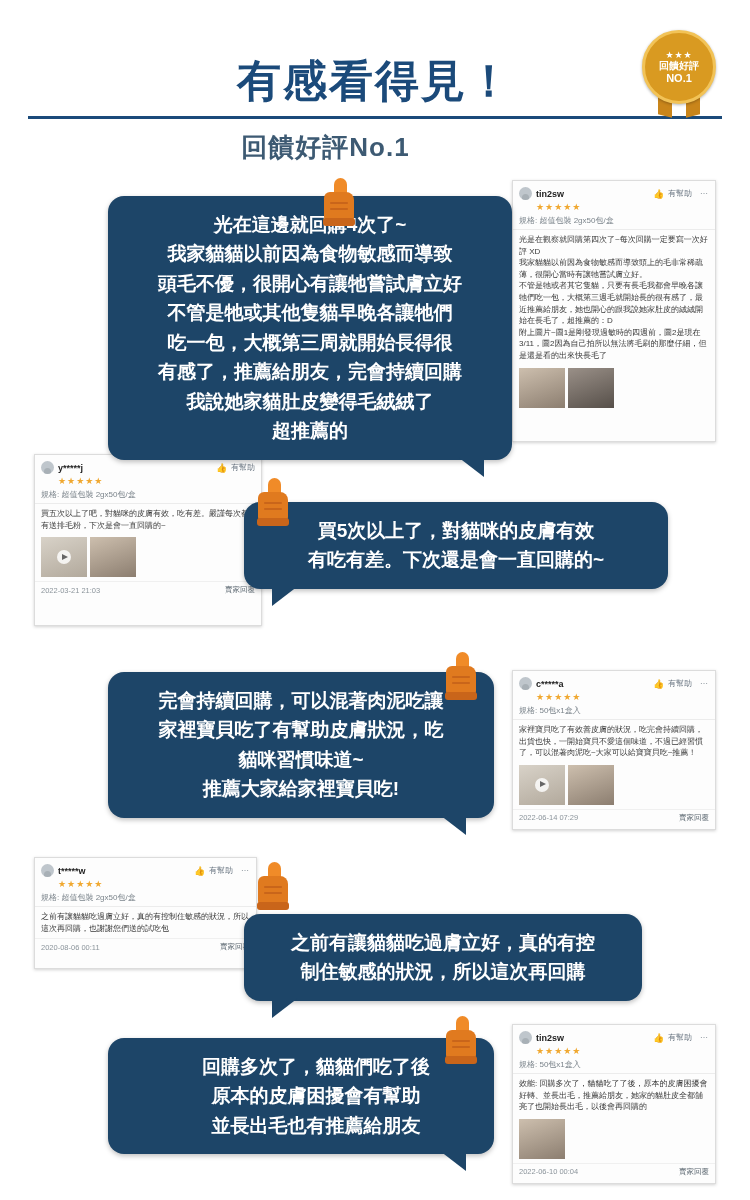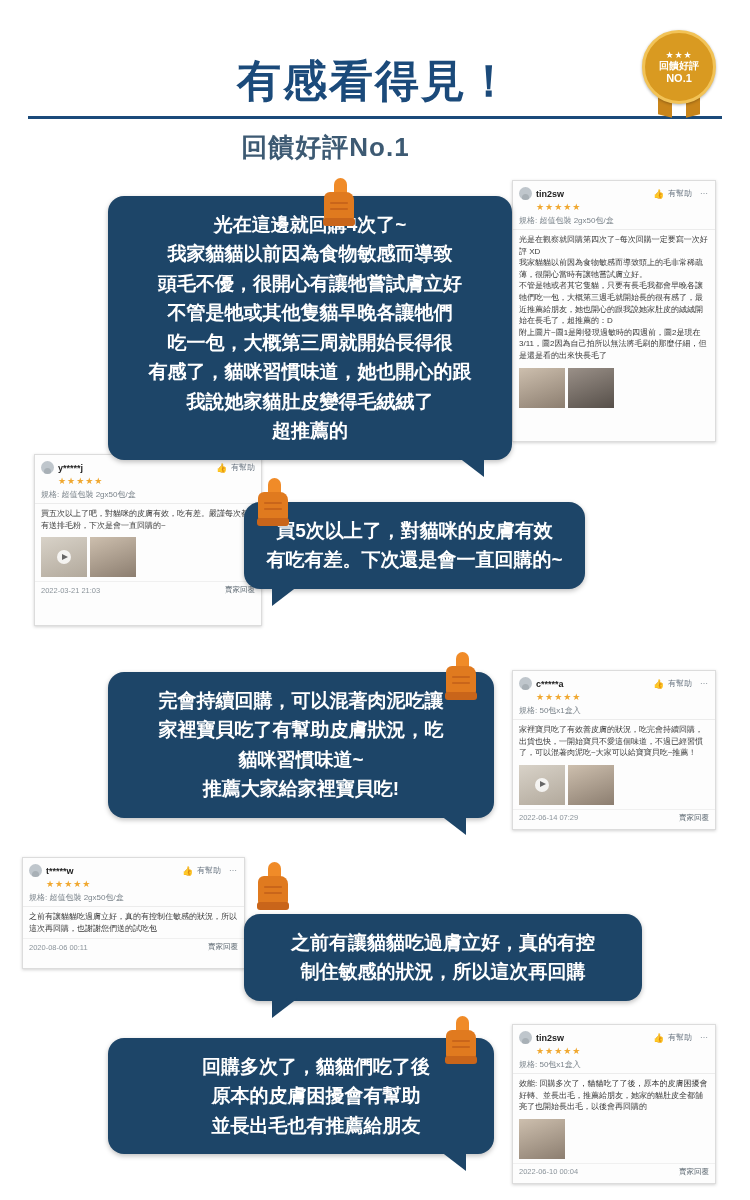--- a/index.html
+++ b/index.html
@@ -184,21 +184,21 @@
       <div class="ph cat2"></div>
     </div>
   </div>
 
   <div class="bubble" style="left:108px; top:184px; width:404px; font-size:19px;">
     <div>光在這邊就回購4次了~</div>
     <div>我家貓貓以前因為食物敏感而導致</div>
     <div>頭毛不優，很開心有讓牠嘗試膚立好</div>
     <div>不管是牠或其他隻貓早晚各讓牠們</div>
     <div>吃一包，大概第三周就開始長得很</div>
-    <div>有感了，貓咪習慣味道，她也開心的跟</div>
+    <div>有感了，推薦給朋友，完會持續回購</div>
     <div>我說她家貓肚皮變得毛絨絨了</div>
     <div>超推薦的</div>
     <div class="tail tail-br"></div>
   </div>
   <div class="thumb" style="left:322px; top:166px;">
     <div class="up"></div>
     <div class="palm"></div>
     <div class="l1"></div>
     <div class="l2"></div>
     <div class="cuff"></div>
@@ -221,21 +221,21 @@
         <div class="play"></div>
       </div>
       <div class="ph cat"></div>
     </div>
     <div class="rv-foot">
       <span>2022-03-21 21:03</span>
       <span class="reply">賣家回覆</span>
     </div>
   </div>
 
-  <div class="bubble" style="left:244px; top:490px; width:341px; font-size:19px;">
+  <div class="bubble" style="left:244px; top:490px; width:424px; font-size:19px;">
     <div>買5次以上了，對貓咪的皮膚有效</div>
     <div>有吃有差。下次還是會一直回購的~</div>
     <div class="tail tail-bl"></div>
   </div>
   <div class="thumb" style="left:256px; top:466px;">
     <div class="up"></div>
     <div class="palm"></div>
     <div class="l1"></div>
     <div class="l2"></div>
     <div class="cuff"></div>
@@ -274,21 +274,21 @@
     <div class="tail tail-br"></div>
   </div>
   <div class="thumb" style="left:444px; top:640px;">
     <div class="up"></div>
     <div class="palm"></div>
     <div class="l1"></div>
     <div class="l2"></div>
     <div class="cuff"></div>
   </div>
 
-  <div class="review" style="left:22px; top:845px; width:223px; height:112px;">
+  <div class="review" style="left:34px; top:845px; width:223px; height:112px;">
     <div class="rv-head">
       <div class="rv-avatar"></div>
       <div class="rv-name">t*****w</div>
       <div class="rv-help">
         <span class="rv-thumb-mini">👍</span>
         <span>有幫助</span>
         <span class="rv-dots">⋯</span>
       </div>
     </div>
     <div class="rv-stars">★★★★★</div>

